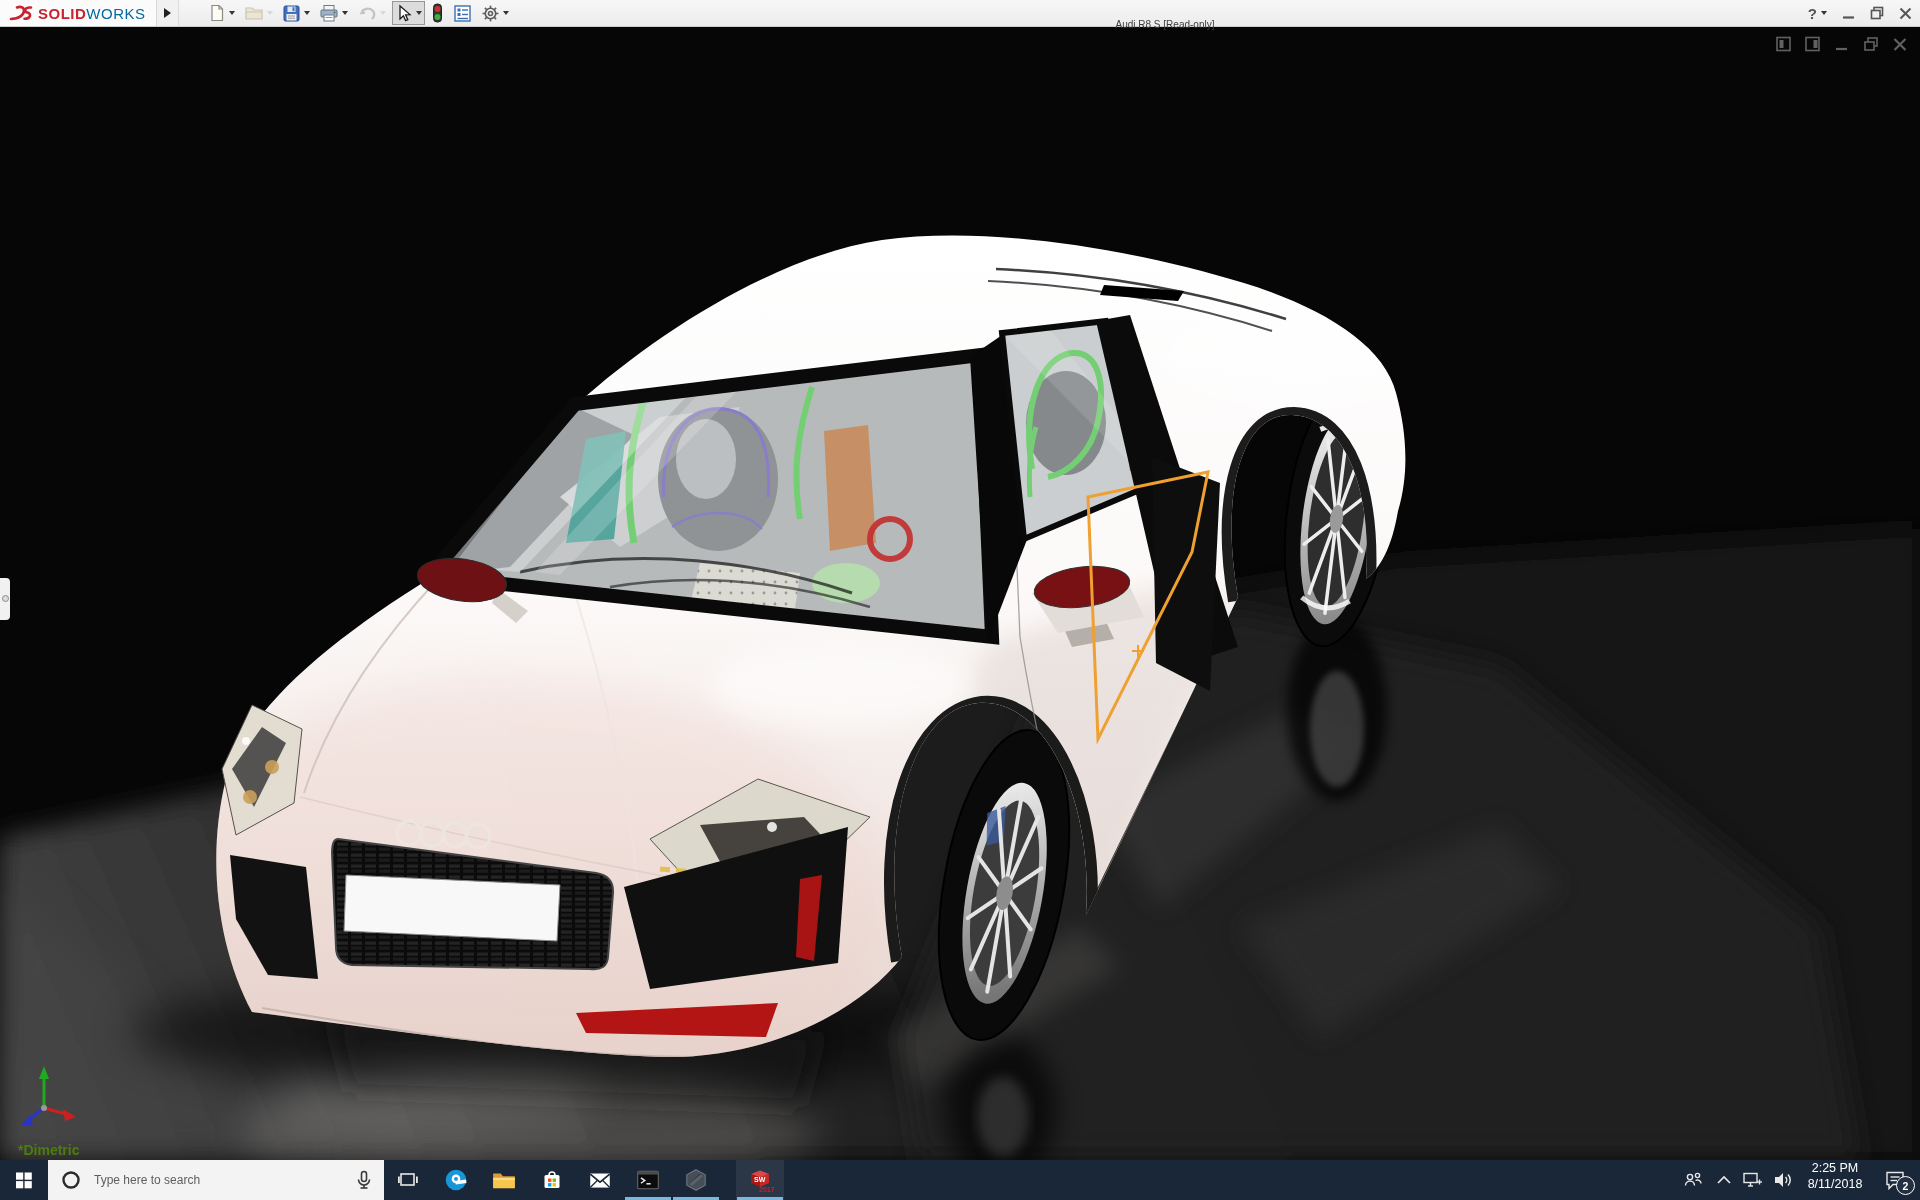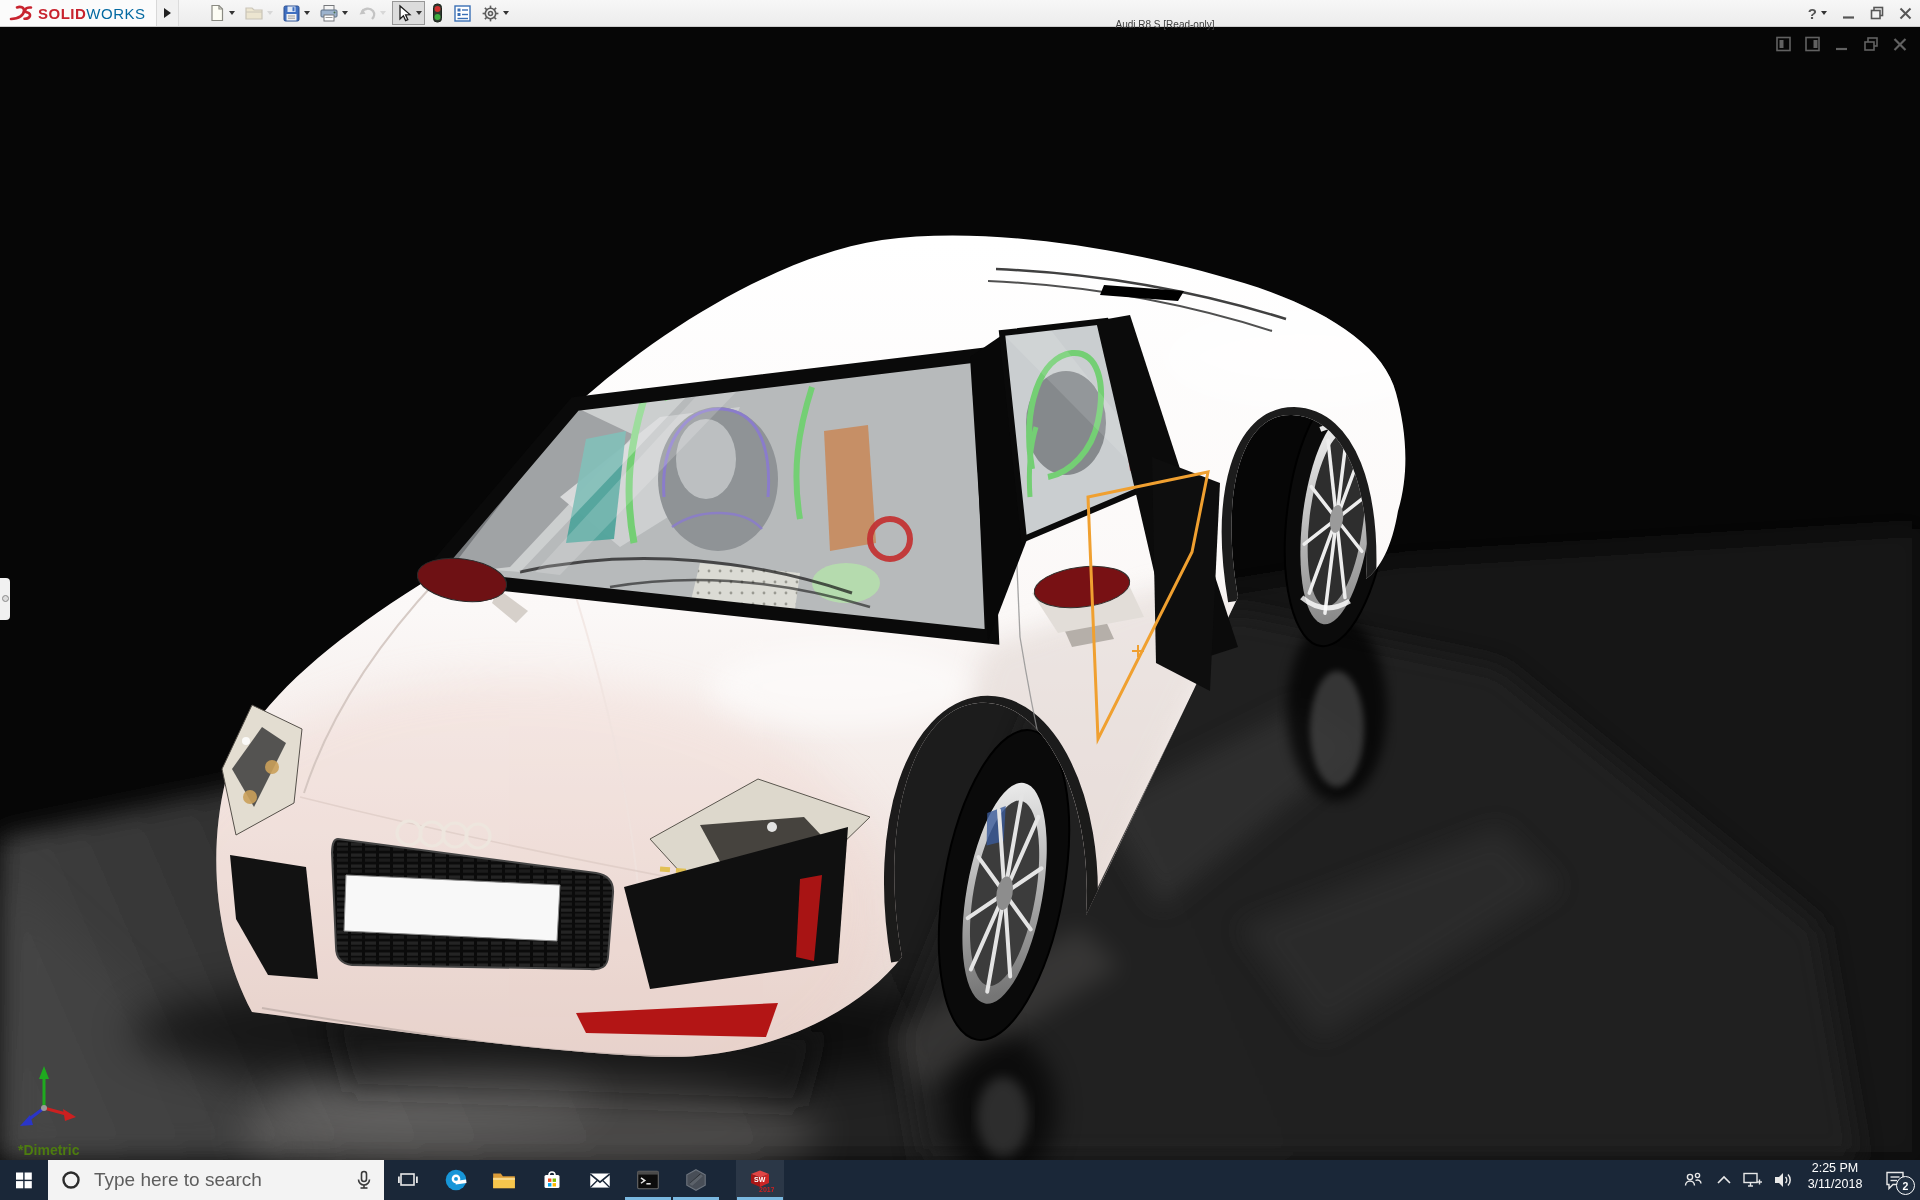--- a/index.html
+++ b/index.html
@@ -32,21 +32,21 @@
   .child-controls svg{display:block;cursor:pointer;}
   .left-tab{position:absolute;left:0;top:551px;width:10px;height:42px;background:#f1f1f1;border-radius:0 4px 4px 0;cursor:pointer;z-index:5;}
   .left-tab::after{content:"";position:absolute;left:2px;top:17px;width:5px;height:5px;border:1px solid #8a8a8a;border-radius:50%;background:#dcdcdc;}
   .orientation-label{position:absolute;left:18px;top:1115px;color:#4d7c0f;font-size:14px;font-weight:bold;z-index:5;}
 
   
   .taskbar{position:absolute;bottom:0;left:0;width:1920px;height:40px;background:#1a2738;display:flex;align-items:stretch;z-index:40;}
   .start-btn{width:48px;display:flex;align-items:center;justify-content:center;cursor:pointer;}
   .search-box{width:336px;background:#f3f3f3;display:flex;align-items:center;padding:0 10px 0 12px;box-sizing:border-box;cursor:text;}
   .search-box .ring{flex:0 0 auto;}
-  .search-input{flex:1;border:none;outline:none;background:transparent;font-size:19px;color:#333;margin-left:10px;font-family:"Liberation Sans",sans-serif;}
+  .search-input{flex:1;border:none;outline:none;background:transparent;font-size:12px;color:#333;margin-left:10px;font-family:"Liberation Sans",sans-serif;}
   .search-input::placeholder{color:#5e5e5e;opacity:1;}
   .app-btn{width:48px;display:flex;align-items:center;justify-content:center;position:relative;cursor:pointer;}
   .app-btn .indicator{position:absolute;bottom:0;left:1px;right:1px;height:3px;background:#7ab8e0;}
   .app-btn.active{background:rgba(255,255,255,.08);}
   .sw-gap{margin-left:16px;}
   .tray{margin-left:auto;display:flex;align-items:flex-start;}
   .tray-icon{display:flex;align-items:center;justify-content:center;cursor:pointer;height:40px;}
   .clock{width:66px;text-align:center;color:#fff;font-size:12.5px;line-height:1.3;cursor:pointer;padding:0 4px;}
   .action-btn{position:relative;width:46px;height:40px;display:flex;align-items:center;justify-content:center;cursor:pointer;margin-right:2px;}
   .badge{position:absolute;right:3px;bottom:5px;width:17px;height:17px;border-radius:50%;background:#223041;border:1.5px solid #fff;color:#fff;font-size:10.5px;font-weight:bold;display:flex;align-items:center;justify-content:center;}
@@ -544,21 +544,21 @@
       </svg>
     </div>
     <div class="tray-icon" style="width:30px">
       <svg width="24" height="22" viewBox="0 0 24 22">
         <polygon points="4,8 8,8 12,4 12,18 8,14 4,14" fill="#e8e8e8"></polygon>
         <path d="M14.5,8 a4.3,4.3 0 0,1 0,6 M17,5.5 a8,8 0 0,1 0,11" fill="none" stroke="#e8e8e8" stroke-width="1.5"></path>
       </svg>
     </div>
     <div class="clock">
       <div>2:25 PM</div>
-      <div>3/11/2018</div>
+      <div>8/11/2018</div>
     </div>
     <div class="action-btn">
       <svg width="24" height="24" viewBox="0 0 24 24" fill="none" stroke="#e8e8e8" stroke-width="1.4">
         <path d="M4,4.5 h16 v12 h-10 l-4,4 v-4 h-2 z"></path>
         <line x1="7.5" y1="9" x2="16.5" y2="9"></line>
           <line x1="7.5" y1="12.5" x2="14" y2="12.5"></line>
       </svg>
       <span class="badge">2</span>
     </div>
   </div>

